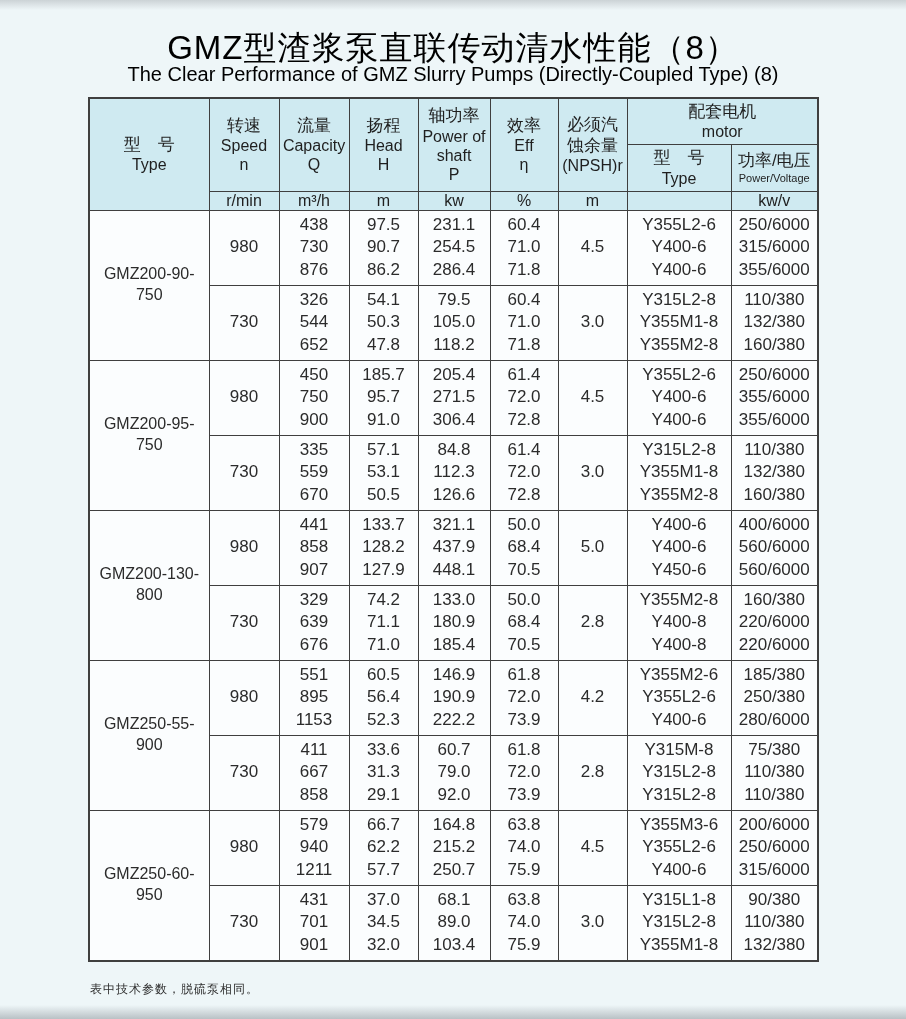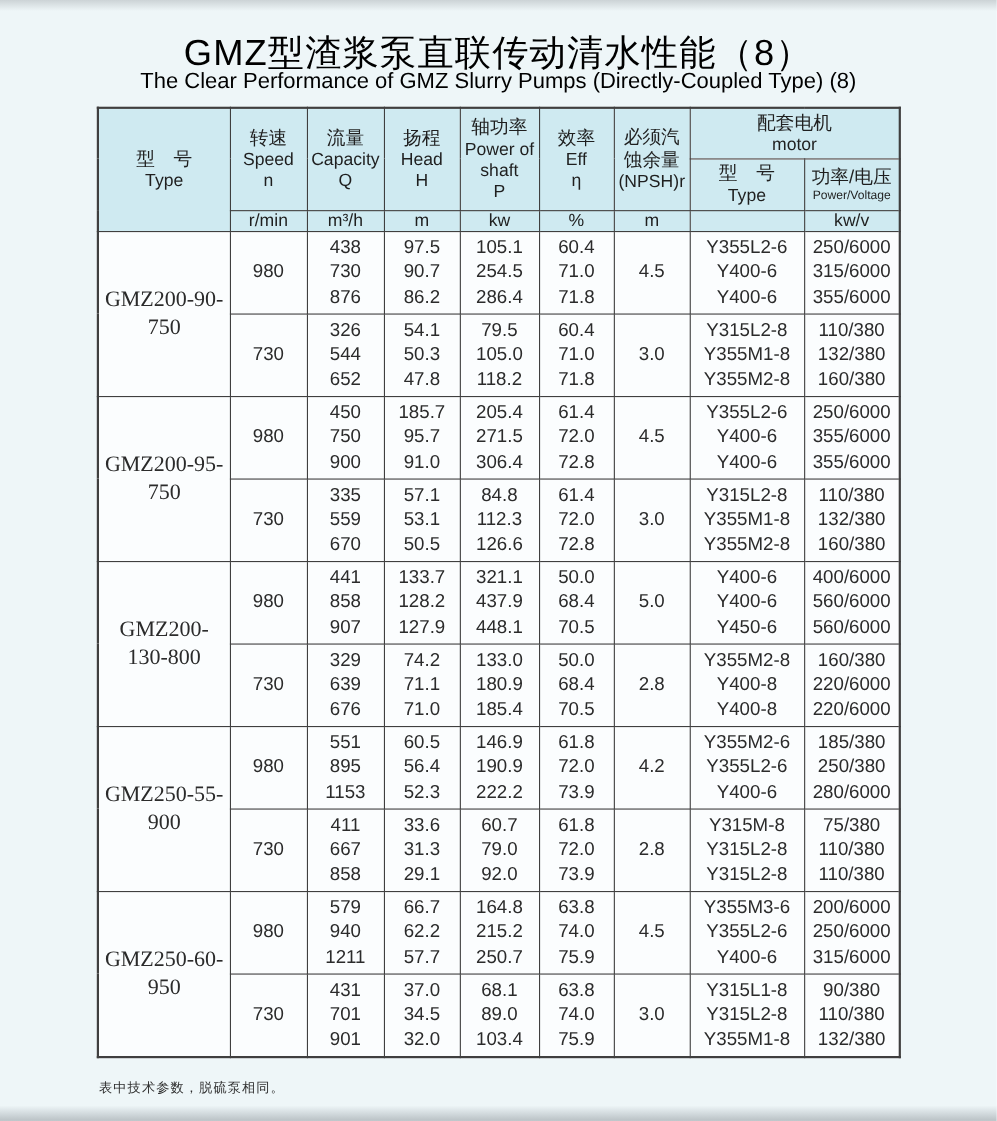--- a/index.html
+++ b/index.html
@@ -36,21 +36,21 @@
   thead .zh{font-size:17px;line-height:1.25;}
   thead .en{font-size:16px;line-height:1.2;}
   thead .en-small{font-size:11px;line-height:1.3;}
   thead .sym{font-size:16px;line-height:1.2;}
   thead tr.r1{height:46px;}
   thead tr.r2{height:47px;}
   thead tr.units{height:17px;border-radius:10px;}
   thead tr.units th{font-size:16px;}
   th .wrap{display:inline-block;max-width:58px;}
   tbody td{height:74px;font-size:17px;line-height:1.3;background:#fbfdfe;}
-  tbody td.model-cell{font-size:20px;letter-spacing:0;padding:0 1px;font-family:Liberation Serif, serif;}
+  tbody td.model-cell{font-size:16px;letter-spacing:0;padding:0 1px;}
   col.c-type{width:120px}
   col.c-speed{width:70px}
   col.c-q{width:70px}
   col.c-h{width:69px}
   col.c-p{width:72px}
   col.c-eff{width:68px}
   col.c-npsh{width:69px}
   col.c-mtype{width:104px}
   col.c-mpower{width:87px}
   .footnote{
@@ -149,21 +149,21 @@
           <div>438</div>
           <div>730</div>
           <div>876</div>
         </td>
         <td>
           <div>97.5</div>
           <div>90.7</div>
           <div>86.2</div>
         </td>
         <td>
-          <div>105.1</div>
+          <div>231.1</div>
           <div>254.5</div>
           <div>286.4</div>
         </td>
         <td>
           <div>60.4</div>
           <div>71.0</div>
           <div>71.8</div>
         </td>
         <td>
           <div>4.5</div>

